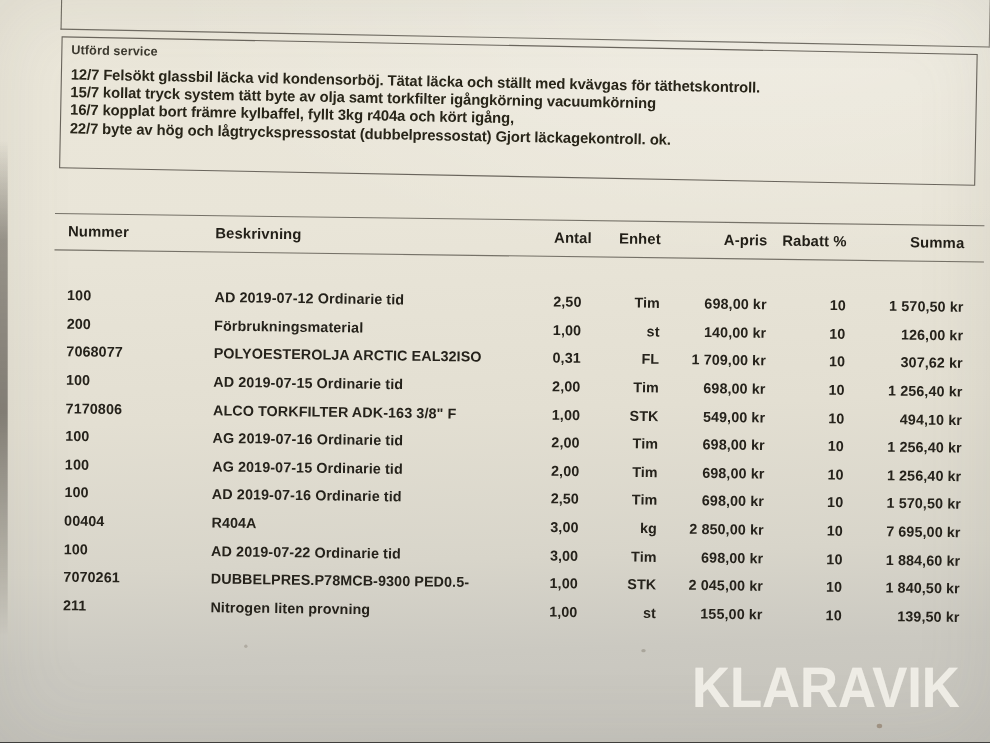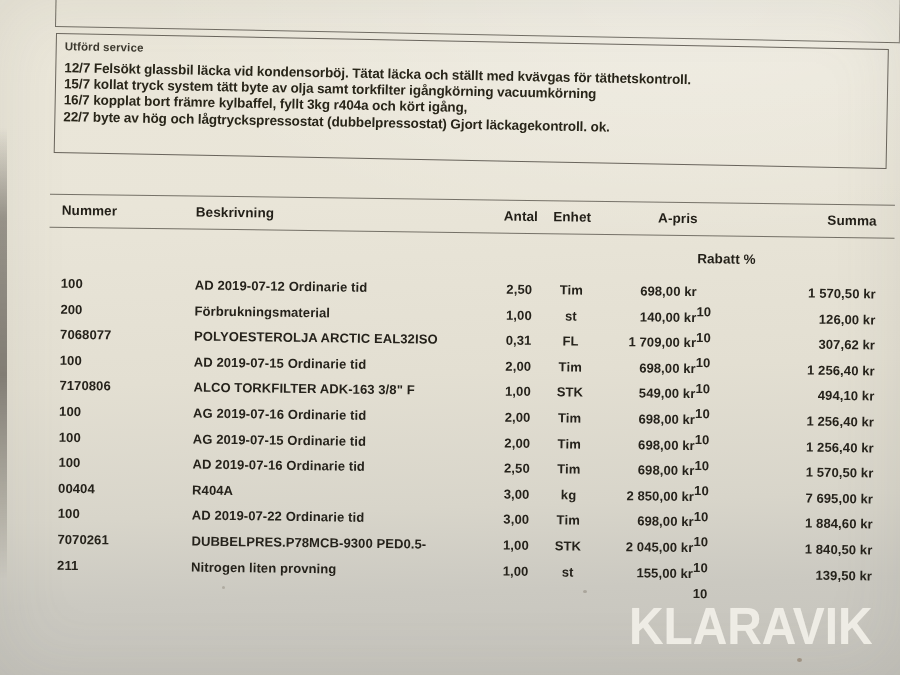--- a/index.html
+++ b/index.html
@@ -56,24 +56,24 @@
     grid-template-columns:134px 308px 33px 64px 97px 72px 107px;
   }
   .thead {
     position:absolute; top:9px; left:62px; width:815px;
     font-weight:bold; font-size:13.5px; letter-spacing:.1px; color:#221f18;
   }
   .tbody { position:absolute; top:62px; left:62px; width:815px; }
   .trow { height:25.6px; align-items:center; font-size:13px; font-weight:600; letter-spacing:.1px; }
   .c-num   { text-align:left; }
   .c-desc  { text-align:left; white-space:nowrap; }
-  .c-antal { text-align:center; }
-  .c-enhet { text-align:center; padding-left:7px; }
+  .c-antal { text-align:left; }
+  .c-enhet { text-align:right; padding-left:7px; }
   .c-apris { text-align:right; }
-  .c-rabatt{ text-align:left;margin-top:40px; }
+  .c-rabatt{ text-align:right; }
   .c-summa { text-align:right; }
 
   
   .watermark {
     position:absolute; left:629px; top:600px;
     font-size:52px; line-height:1; font-weight:800;
     color:rgba(241,239,231,0.92);
     transform:scaleX(0.92); transform-origin:0 0;
     letter-spacing:0px; white-space:nowrap;
     text-shadow:0 0 1px rgba(241,239,231,0.35);

